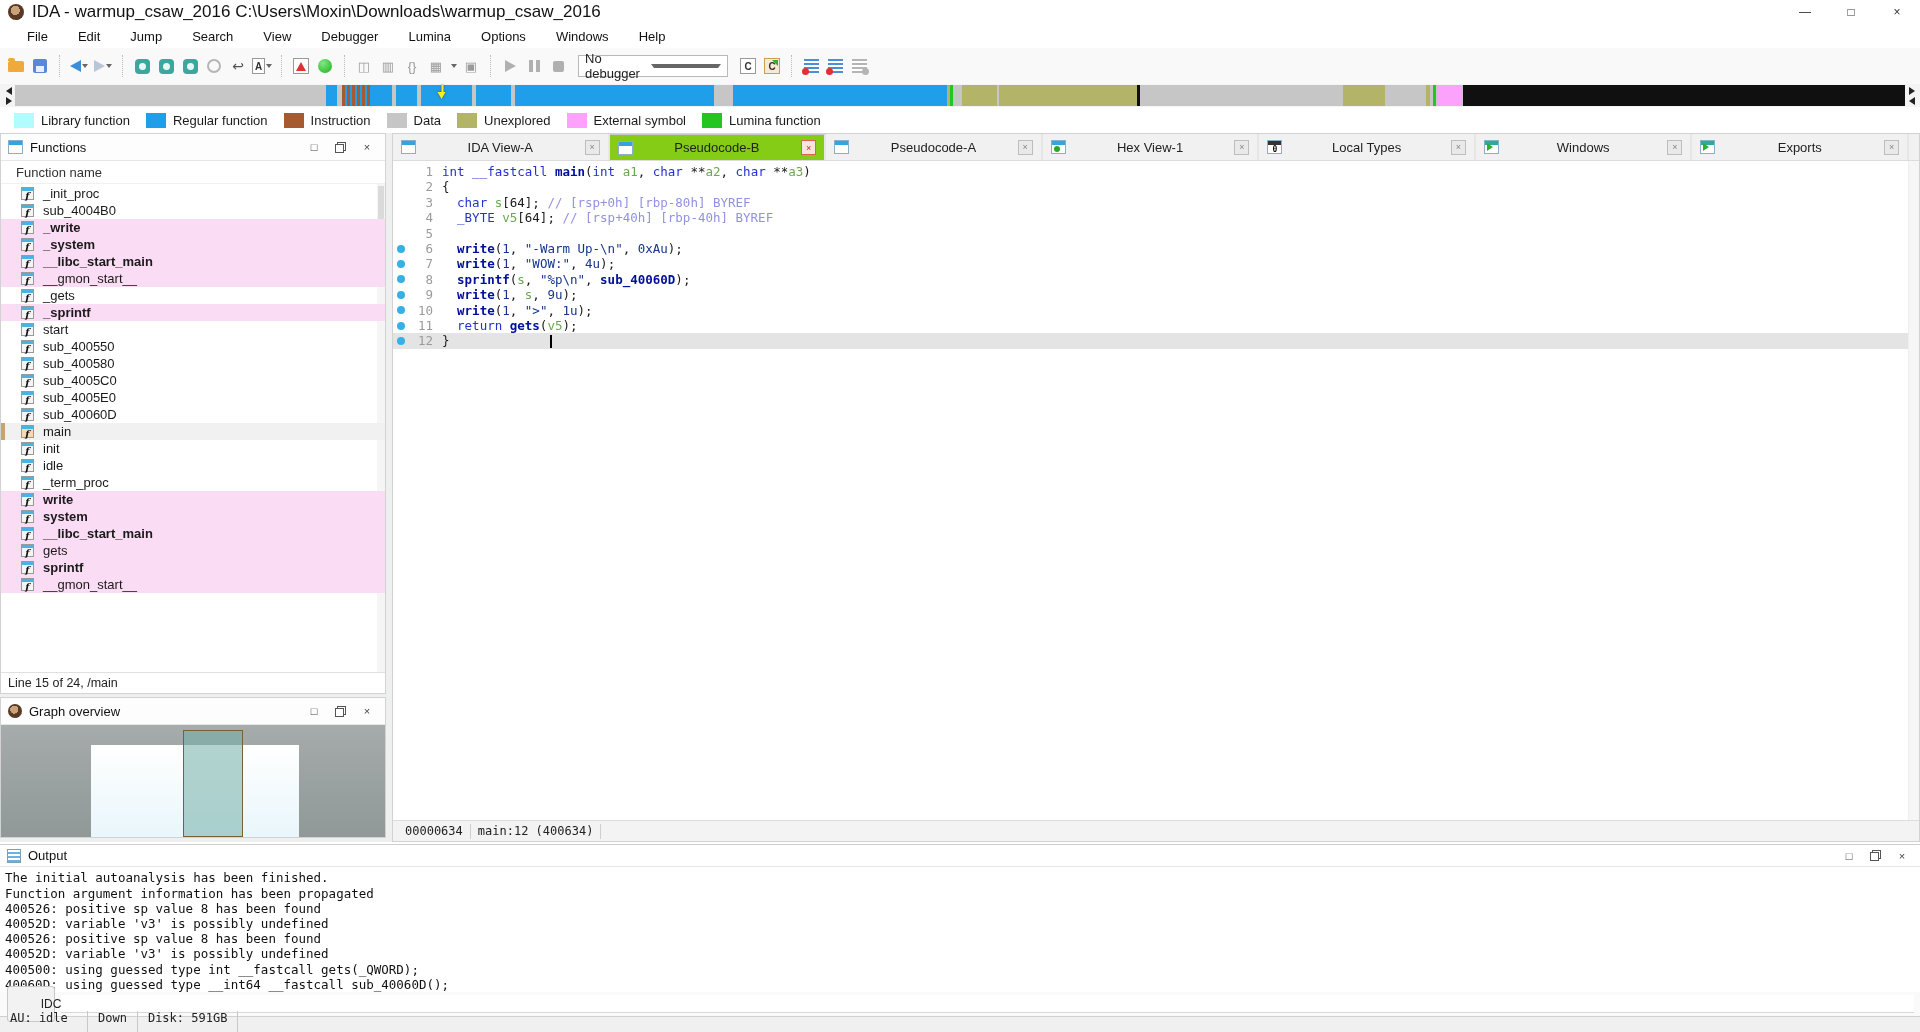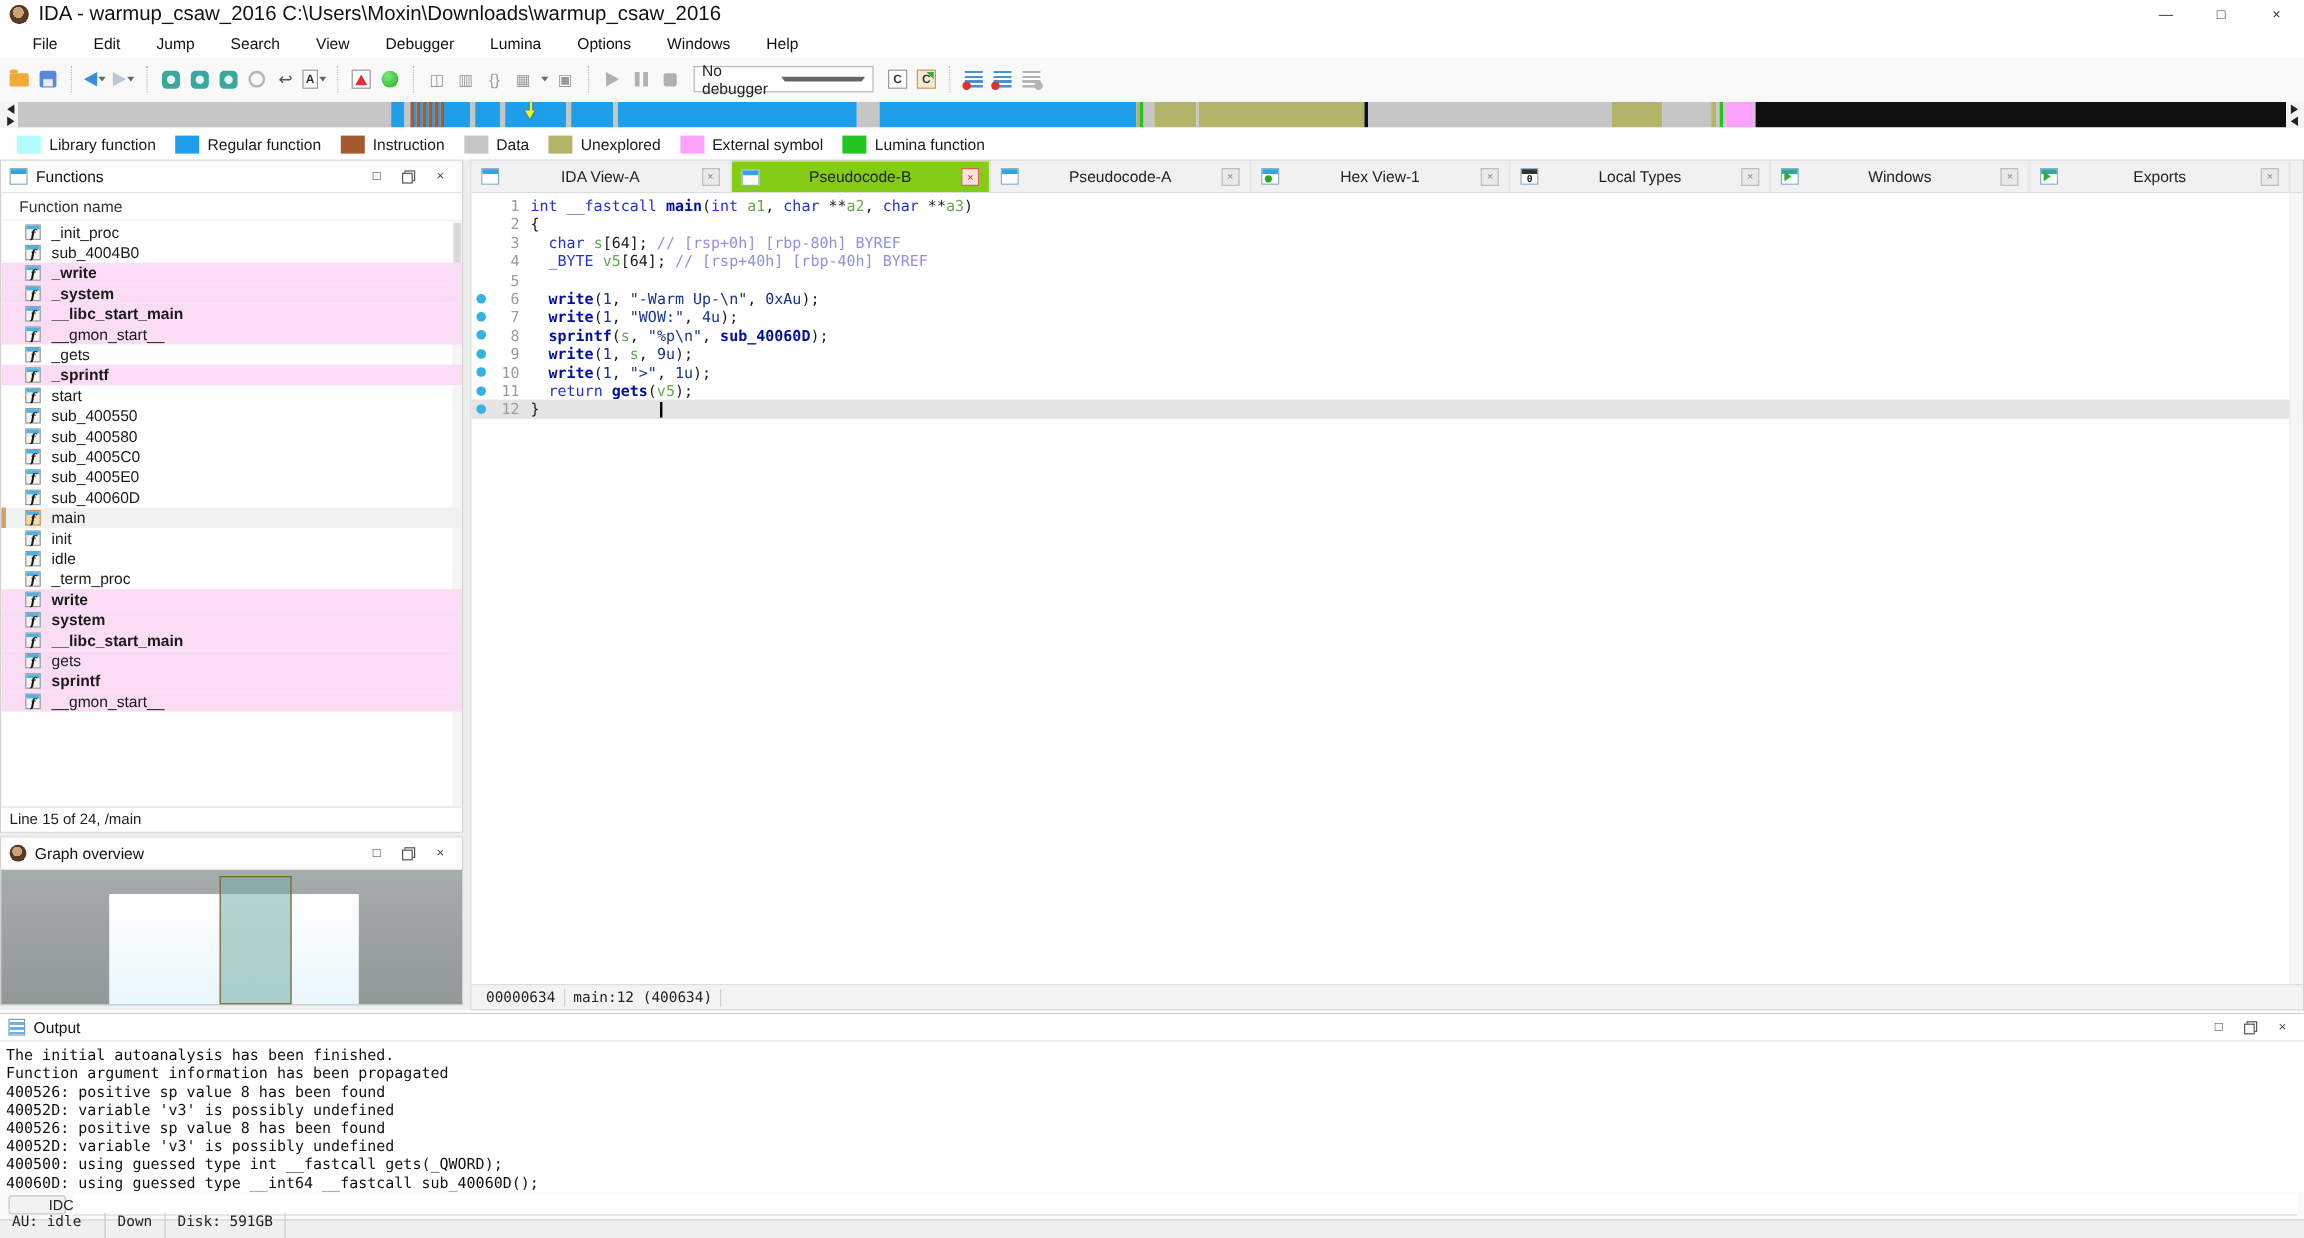--- a/index.html
+++ b/index.html
@@ -135,21 +135,21 @@
     font-family:"DejaVu Sans Mono", monospace; font-size:12px; color:#222; padding-left:5px; }
   .cs-seg { padding:0 7px; border-right:1px solid #cfcfcf; height:15px; line-height:15px; }
 
   
   .outwrap { height:172px; margin-top:2px; background:#fff; border-top:1px solid #cfcfcf; display:flex; flex-direction:column; }
   .out-title { height:24px; display:flex; align-items:center; padding:0 7px; border-bottom:1px solid #e6e6e6; }
   .out-ico { width:14px; height:14px; border:1px solid #7aa0b8; background:repeating-linear-gradient(#fff 0 2px, #6fb0e0 2px 4px); flex:none; }
   .out-title .ptext { margin-left:7px; flex:1; color:#111; }
   .log { flex:1; padding:3px 0 0 5px; font-family:"DejaVu Sans Mono", monospace; font-size:12.5px; line-height:15.2px; color:#111; }
   .idc-row { height:24px; display:flex; align-items:center; background:#fafafa; }
-  .idc-tab { width:48px; height:16px; margin-left:7px; border:1px solid #c8c8c8; border-radius:3px; background:#f2f2f2;
+  .idc-tab { width:48px; height:36px; margin-left:7px; border:1px solid #c8c8c8; border-radius:3px; background:#f2f2f2;
     display:flex; align-items:center; justify-content:center; font-size:12px; color:#222;padding-left:40px; }
   .idc-input { flex:1; height:18px; margin:0 6px; border:none; border-bottom:1px solid #d8d8d8; background:#fff; outline:none; }
 
   
   .statusbar { height:18px; background:#f0f0f0; border-top:1px solid #d0d0d0; display:flex; align-items:center;
     font-family:"DejaVu Sans Mono", monospace; font-size:12px; color:#222; }
   .sb-item { padding:0 10px; border-right:1px solid #c8c8c8; height:30px; line-height:14px; }
   .sb-item:first-child { min-width:88px; }
 </style>
 </head>

